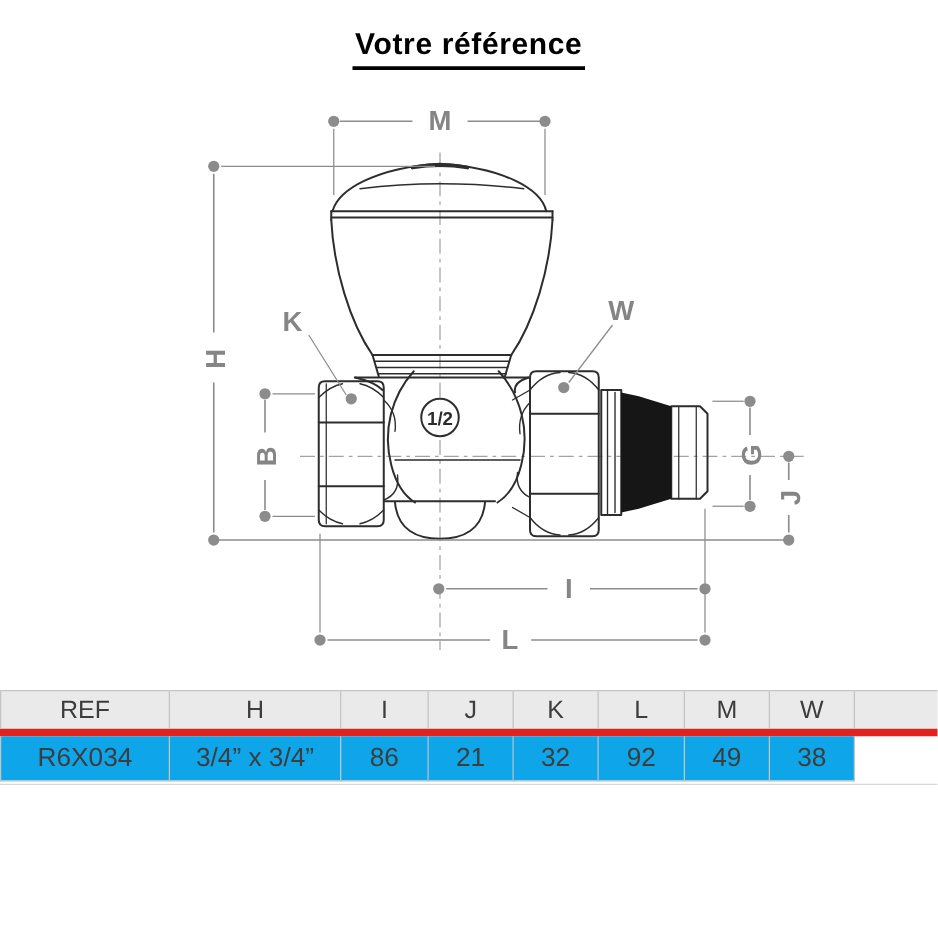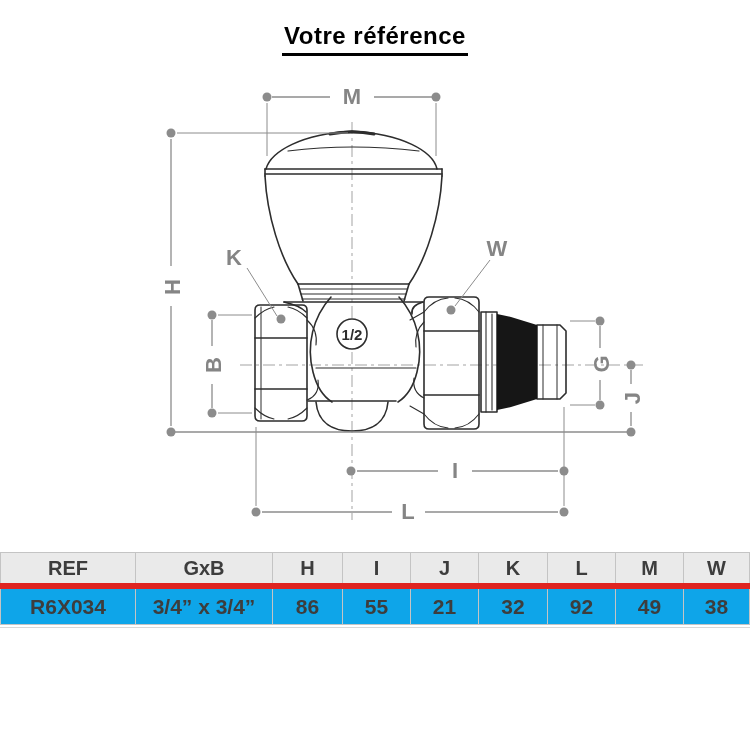--- a/index.html
+++ b/index.html
@@ -15,21 +15,20 @@
     border-bottom:3.5px solid #000;padding:0 2px 3px 2px;letter-spacing:0.5px;
   }
   svg{position:absolute;top:0;left:0;}
   .spec-table{
     position:absolute;top:552px;left:0;width:750px;
     color:#3d3d3d;
   }
   .trow{
     display:grid;
     grid-template-columns:136px 137px 70px 68px 68px 69px 68px 68px 66px;
-    font-weight:bold;
   }
   .trow.head{
     background:#eaeaea;border-top:1px solid #c4c4c4;
   }
   .trow.head .cell{
     height:30px;font-size:20px;
   }
   .redband{height:6px;background:#df2420;width:750px;}
   .trow.data .cell{
     height:36px;font-size:21px;background:#0ea5e9;
@@ -212,35 +211,33 @@
     <text transform="translate(609,364) rotate(-90)">G</text>
     <text transform="translate(640,398) rotate(-90)">J</text>
     <text x="455" y="478">I</text>
     <text x="408" y="519">L</text>
   </g>
 </svg>
 
 <div class="spec-table">
   <div class="trow head">
     <div class="cell">REF</div>
-    <div class="cell">GxB</div>
     <div class="cell">H</div>
     <div class="cell">I</div>
     <div class="cell">J</div>
     <div class="cell">K</div>
     <div class="cell">L</div>
     <div class="cell">M</div>
     <div class="cell">W</div>
   </div>
   <div class="redband"></div>
   <div class="trow data">
     <div class="cell">R6X034</div>
     <div class="cell">3/4” x 3/4”</div>
     <div class="cell">86</div>
-    <div class="cell">55</div>
     <div class="cell">21</div>
     <div class="cell">32</div>
     <div class="cell">92</div>
     <div class="cell">49</div>
     <div class="cell">38</div>
   </div>
   <div class="table-bottom-line"></div>
 </div>
 
 </body></html>

